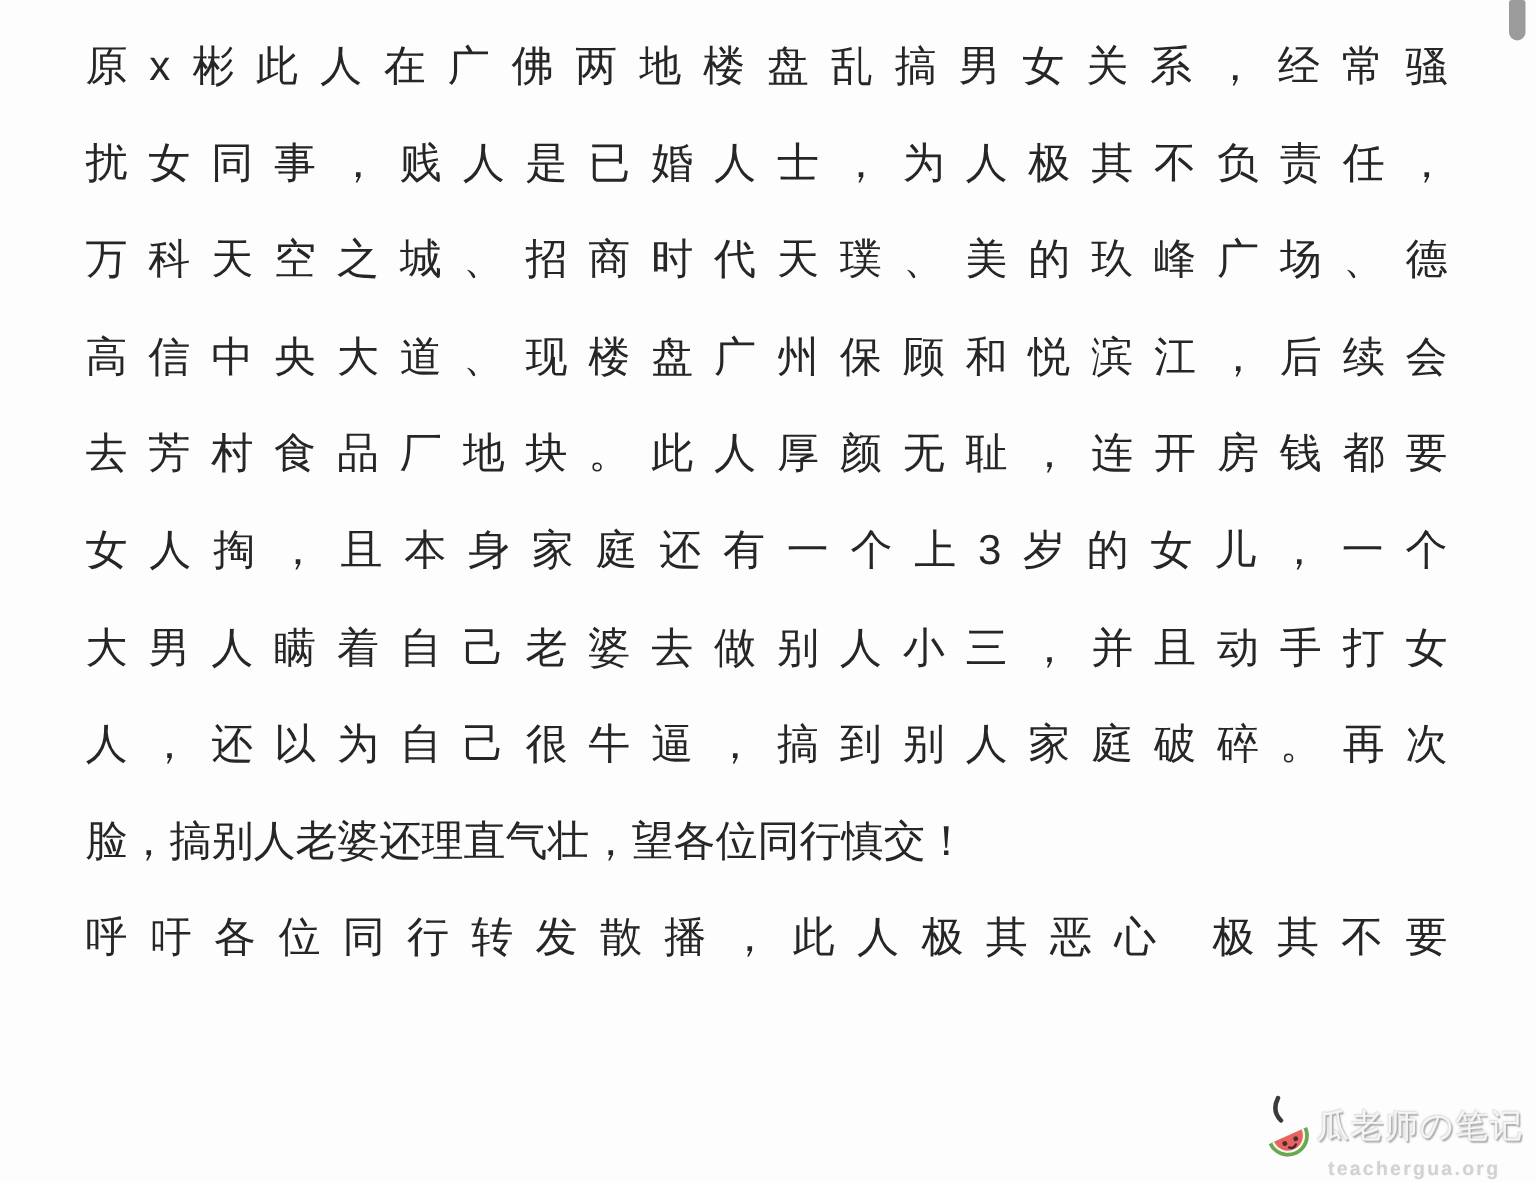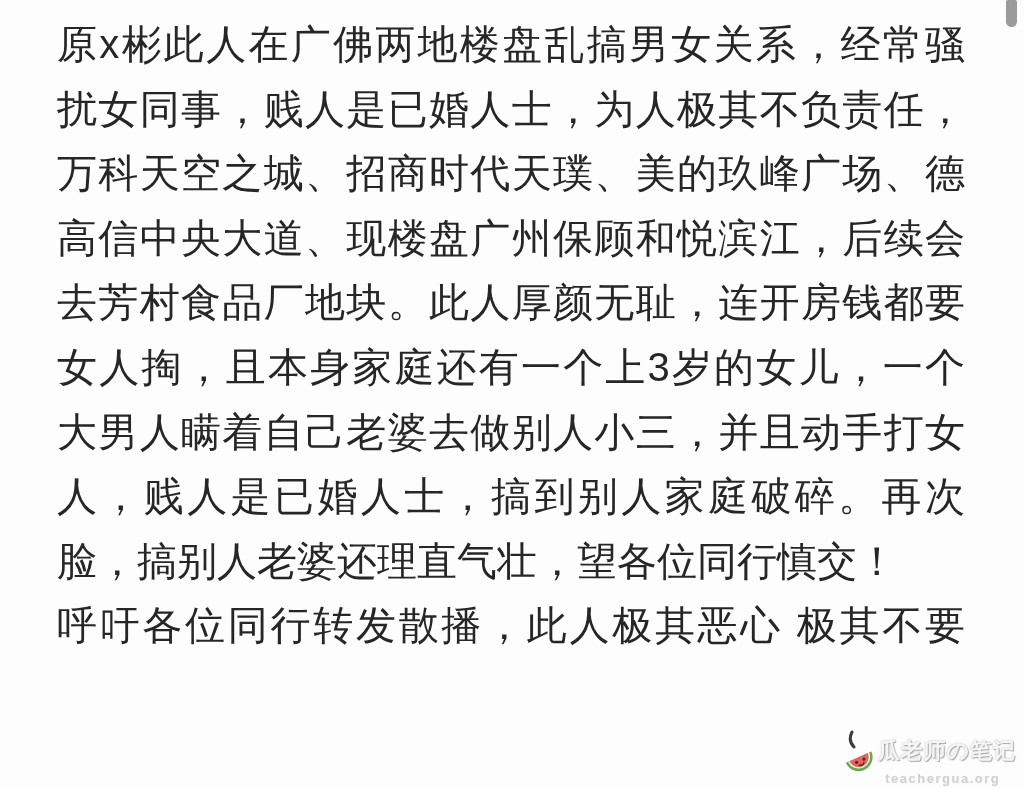--- a/index.html
+++ b/index.html
@@ -13,21 +13,21 @@
     overflow: hidden;
     position: relative;
     font-family: "Liberation Sans", "DejaVu Sans", sans-serif;
   }
   .text-block {
     position: absolute;
     left: 57px;
     top: 12px;
     width: 908px;
     color: #262626;
-    font-size: 40px;
+    font-size: 28px;
     line-height: 64.6px;
     font-weight: 400;
   }
   .text-line {
     text-align: justify;
     text-align-last: justify;
     height: 64.6px;
     overflow: hidden;
   }
   .text-line.last {
@@ -50,21 +50,21 @@
     flex-direction: column;
     align-items: center;
   }
   .wm-row {
     display: flex;
     align-items: center;
     gap: 2px;
   }
   .wm-title {
     font-size: 22px;
-    font-weight: bold;
+    font-weight: normal;
     letter-spacing: 1px;
     color: #f5f5f5;
     text-shadow: 1px 1px 1px #a8a8a8, -0.5px -0.5px 0 #e2e2e2, 0 0 2px #c0c0c0;
     white-space: nowrap;
   }
   .wm-url {
     font-size: 13px;
     font-weight: bold;
     letter-spacing: 1.5px;
     color: #d2d2d2;
@@ -83,21 +83,21 @@
 <main>
 
   <section class="text-block">
     <div class="text-line">原x彬此人在广佛两地楼盘乱搞男女关系，经常骚</div>
     <div class="text-line">扰女同事，贱人是已婚人士，为人极其不负责任，</div>
     <div class="text-line">万科天空之城、招商时代天璞、美的玖峰广场、德</div>
     <div class="text-line">高信中央大道、现楼盘广州保顾和悦滨江，后续会</div>
     <div class="text-line">去芳村食品厂地块。此人厚颜无耻，连开房钱都要</div>
     <div class="text-line">女人掏，且本身家庭还有一个上3岁的女儿，一个</div>
     <div class="text-line">大男人瞒着自己老婆去做别人小三，并且动手打女</div>
-    <div class="text-line">人，贱人是已婚人士，搞到别人家庭破碎。再次</div>
+    <div class="text-line">人，还以为自己很牛逼，搞到别人家庭破碎。再次</div>
     <div class="text-line last">脸，搞别人老婆还理直气壮，望各位同行慎交！</div>
     <div class="text-line">呼吁各位同行转发散播，此人极其恶心 极其不要</div>
   </section>
 
   <div class="scroll-thumb"></div>
 
   <div class="watermark">
     <div class="wm-row">
       <svg class="wm-icon" width="32" height="42" viewBox="0 0 32 42" aria-hidden="true">
         <path d="M9 2 C6 8 7 13 11 17" fill="none" stroke="#3b3b3b" stroke-width="3" stroke-linecap="round"></path>

